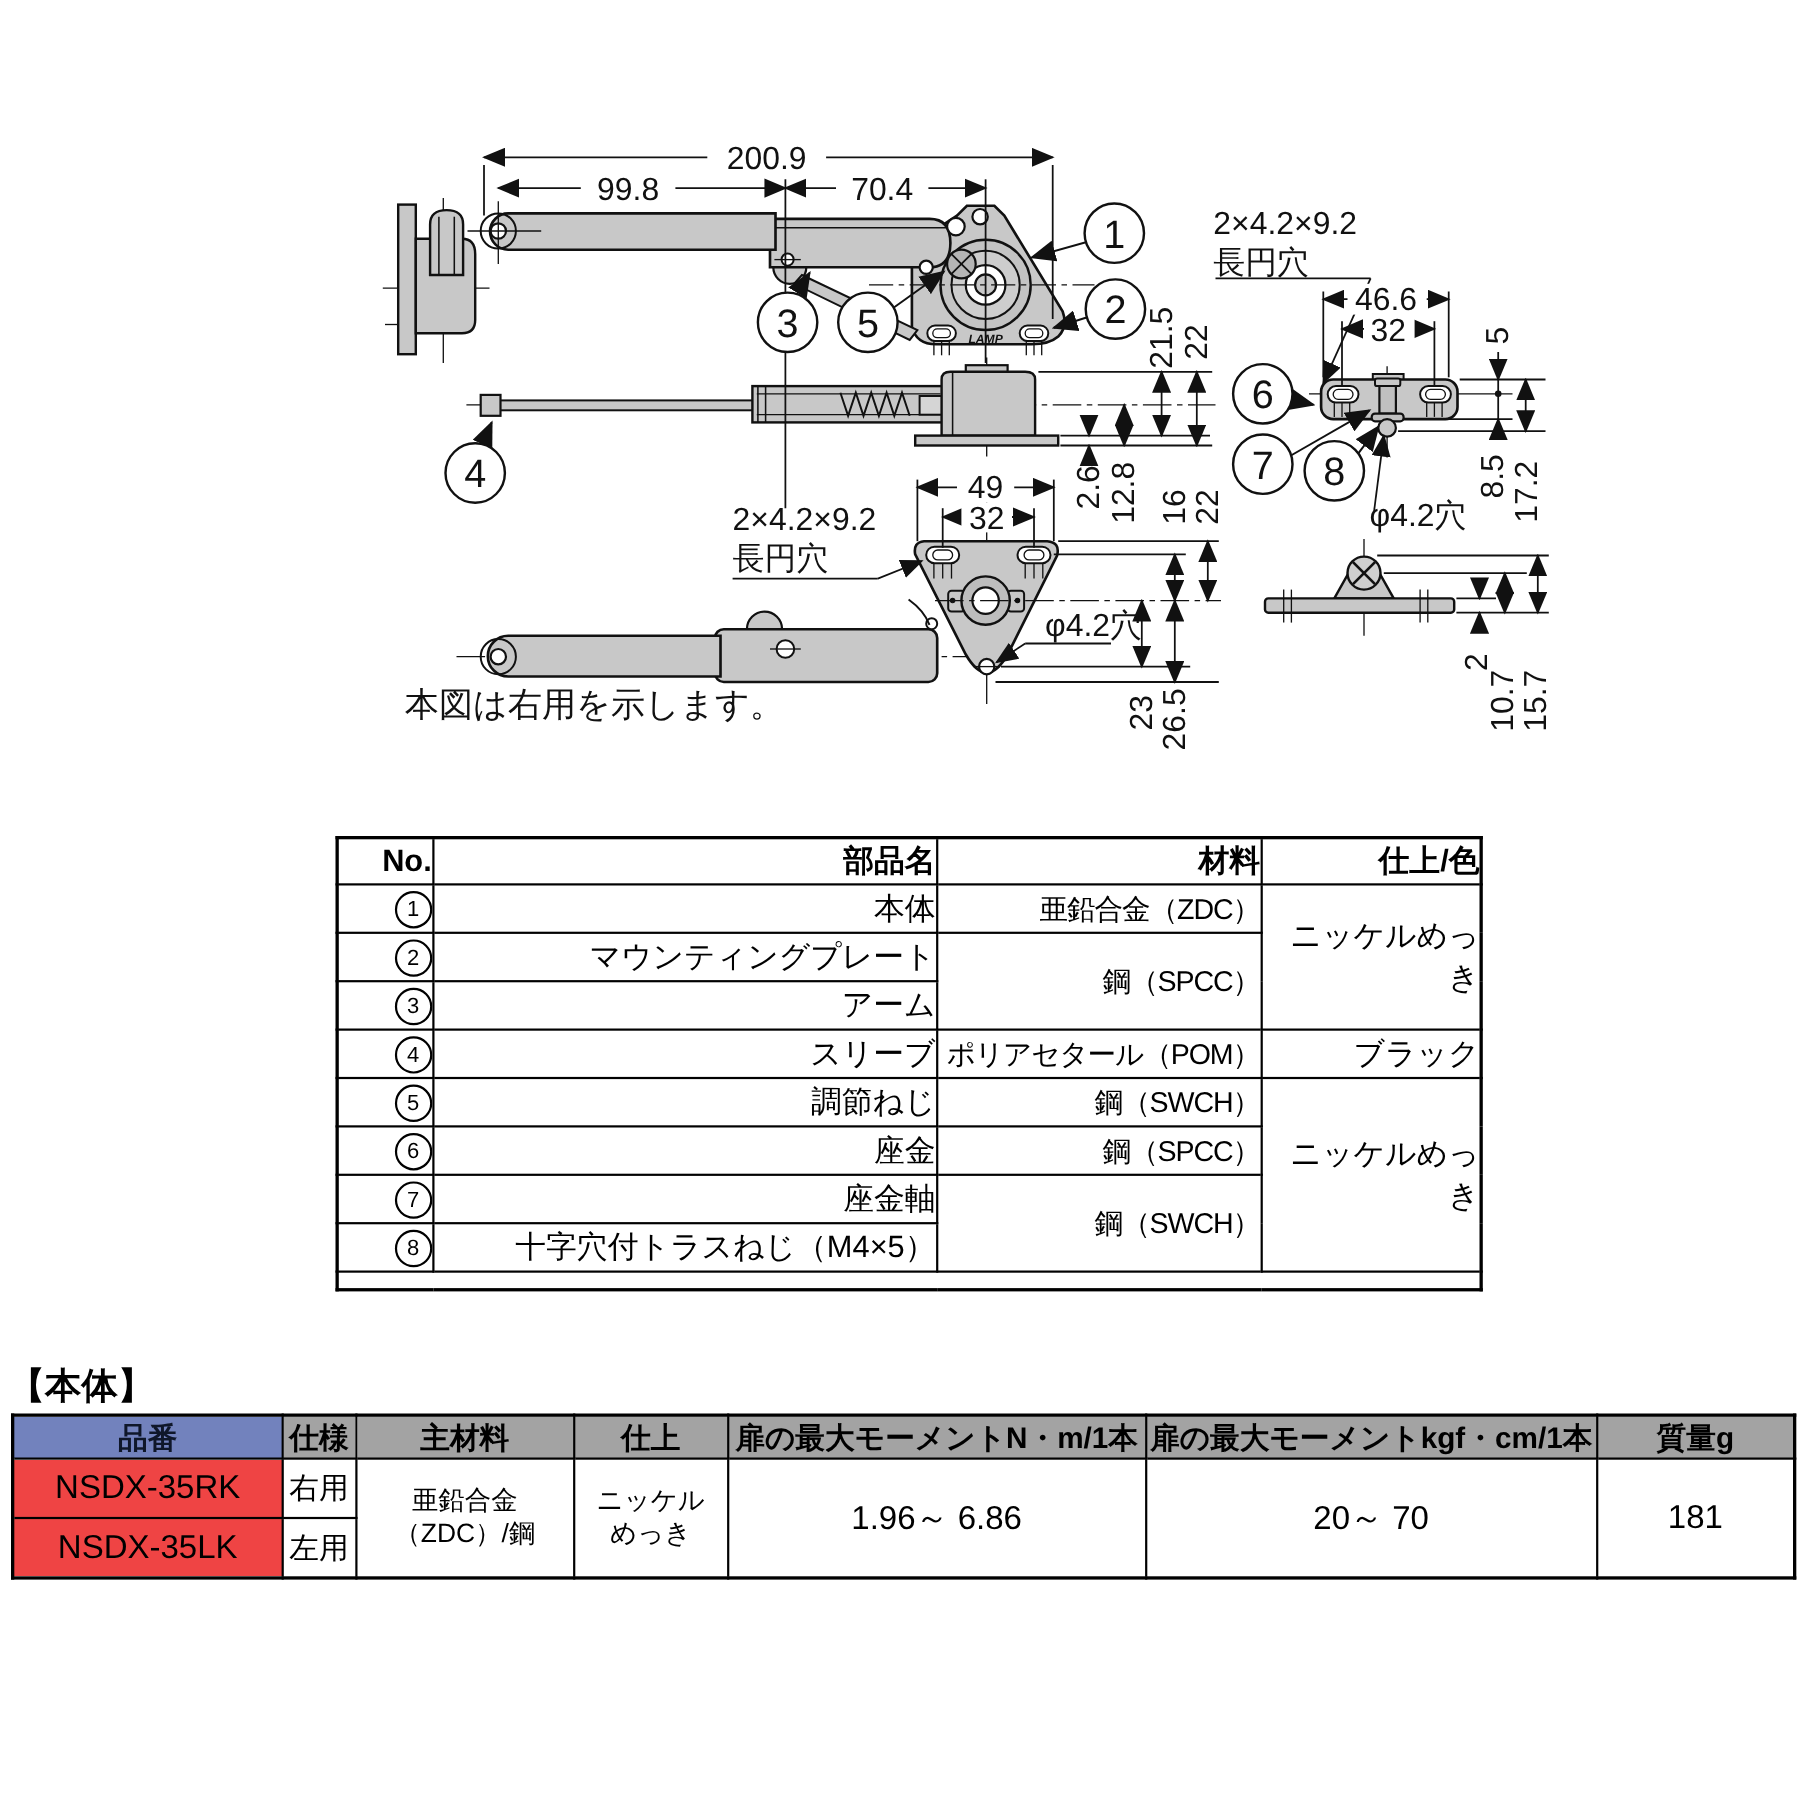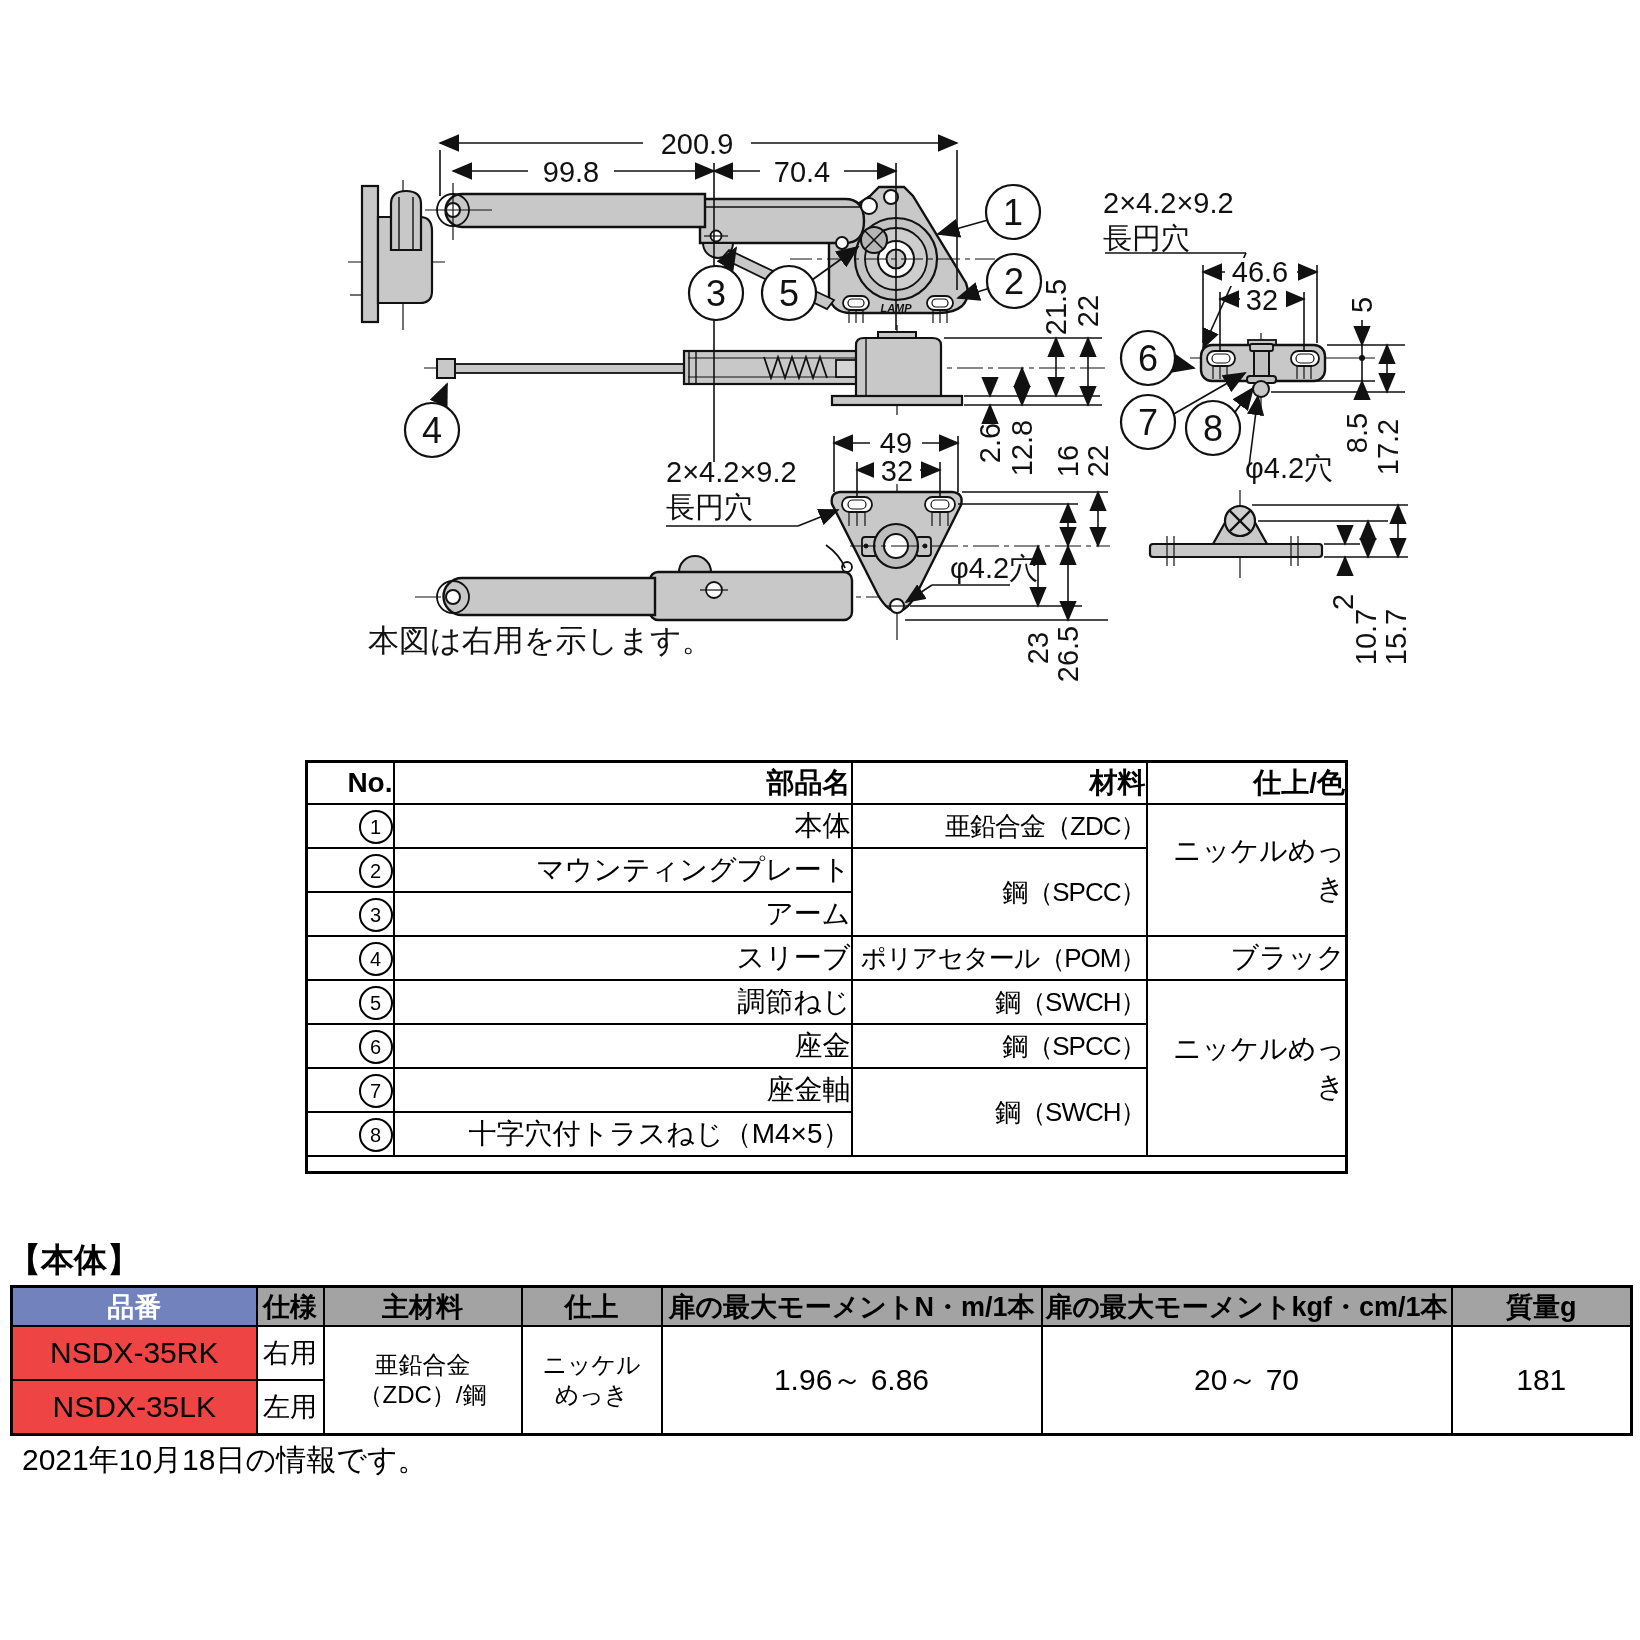--- a/index.html
+++ b/index.html
@@ -26,21 +26,21 @@
   .circ{display:inline-flex;align-items:center;justify-content:center;
         width:30px;height:30px;border:2px solid #000;border-radius:50%;
         font-size:20px;line-height:1;}
 
   
   #spec-title{position:absolute;left:8px;top:1238px;font-size:33px;font-weight:bold;}
   .stable{position:absolute;left:10px;top:1285px;border-collapse:collapse;table-layout:fixed;
           border:3px solid #000;}
   .stable th,.stable td{border:2px solid #000;text-align:center;vertical-align:middle;padding:0;overflow:hidden;}
   .stable th{height:37px;font-size:27px;font-weight:bold;background:#a3a3a3;}
-  .stable th.blue{background:#7282bd;color:#ffffff;}
+  .stable th.blue{background:#7282bd;color:#0f172a;}
   .stable td{height:52px;font-size:30px;background:#fff;}
   .stable td.model{background:#ef4444;}
   .stable td.side{font-size:27px;margin-top:47px;}
   .stable td.pre{white-space:pre-line;font-size:24px;line-height:1.25;}
   #footer-note{position:absolute;left:22px;top:1440px;font-size:30px;}
 </style>
 </head>
 <body>
 
 <div id="page">
@@ -431,15 +431,14 @@
     <td rowspan="2">20～ 70</td>
     <td rowspan="2">181</td>
   </tr>
   <tr>
     <td class="model">NSDX-35LK</td>
     <td class="side">左用</td>
   </tr>
 </tbody>
     </table>
 
-<div id="footer-note">2021年10月18日の情報です。</div>
 
 </div>
 
 </body></html>

